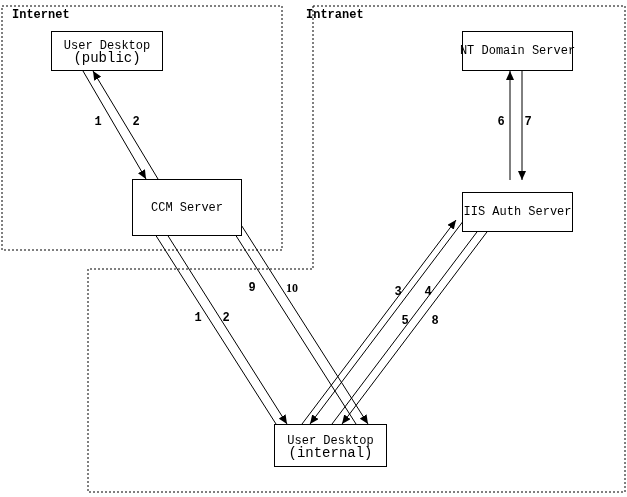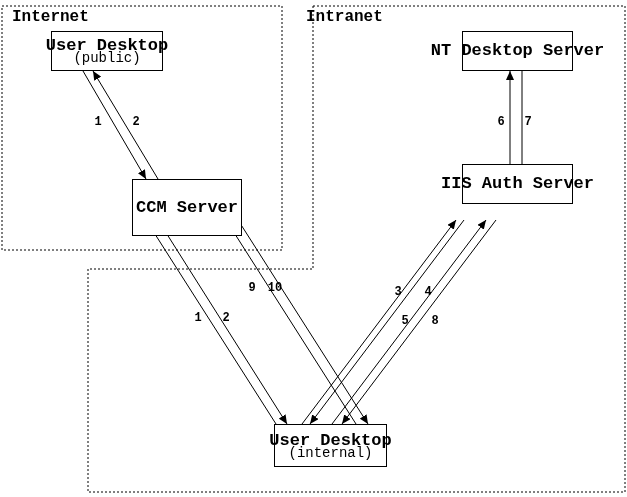--- a/index.html
+++ b/index.html
@@ -18,34 +18,34 @@
     background: #ffffff;
     border: 1px solid #000000;
     box-sizing: border-box;
     display: flex;
     flex-direction: column;
     align-items: center;
     justify-content: center;
     text-align: center;
   }
   .node-label {
-    font-size: 17px;
-    font-weight: bold;
+    font-size: 12px;
+    font-weight: normal;
     line-height: 14px;
     white-space: nowrap;
   }
   .node-sublabel {
     font-size: 14px;
     font-weight: normal;
     line-height: 10px;
     white-space: nowrap;
   }
   .region-label {
     position: absolute;
-    font-size: 16px;
+    font-size: 12px;
     font-weight: bold;
     white-space: nowrap;
   }
   .edge-label {
     position: absolute;
     font-size: 12px;
     font-weight: bold;
     transform: translate(-50%, -50%);
     white-space: nowrap;
   }
@@ -78,34 +78,34 @@
 <span class="region-label" style="left: 12px; top: 8px;">Internet</span>
     <span class="region-label" style="left: 306px; top: 8px;">Intranet</span>
     <div class="node" style="left: 51px; top: 31px; width: 112px; height: 40px;">
       <span class="node-label">User Desktop</span>
       <span class="node-sublabel">(public)</span>
     </div>
     <div class="node" style="left: 132px; top: 179px; width: 110px; height: 57px;">
       <span class="node-label">CCM Server</span>
     </div>
     <div class="node" style="left: 462px; top: 31px; width: 111px; height: 40px;">
-      <span class="node-label">NT Desktop Server</span>
+      <span class="node-label">NT Domain Server</span>
     </div>
-    <div class="node" style="left: 462px; top: 164px; width: 111px; height: 40px;">
+    <div class="node" style="left: 462px; top: 192px; width: 111px; height: 40px;">
       <span class="node-label">IIS Auth Server</span>
     </div>
     <div class="node" style="left: 274px; top: 424px; width: 113px; height: 43px;">
       <span class="node-label">User Desktop</span>
       <span class="node-sublabel">(internal)</span>
     </div>
     <span class="edge-label" style="left: 98px; top: 122px;">1</span>
     <span class="edge-label" style="left: 136px; top: 122px;">2</span>
     <span class="edge-label" style="left: 198px; top: 318px;">1</span>
     <span class="edge-label" style="left: 226px; top: 318px;">2</span>
     <span class="edge-label" style="left: 252px; top: 288px;">9</span>
-    <span class="edge-label" style="left: 275px; top: 288px;">10</span>
+    <span class="edge-label" style="left: 292px; top: 288px; font-family: Liberation Serif, serif;">10</span>
     <span class="edge-label" style="left: 398px; top: 292px;">3</span>
     <span class="edge-label" style="left: 428px; top: 292px;">4</span>
     <span class="edge-label" style="left: 405px; top: 321px;">5</span>
     <span class="edge-label" style="left: 435px; top: 321px;">8</span>
     <span class="edge-label" style="left: 501px; top: 122px;">6</span>
     <span class="edge-label" style="left: 528px; top: 122px;">7</span>
   </div>
 
 </body></html>

